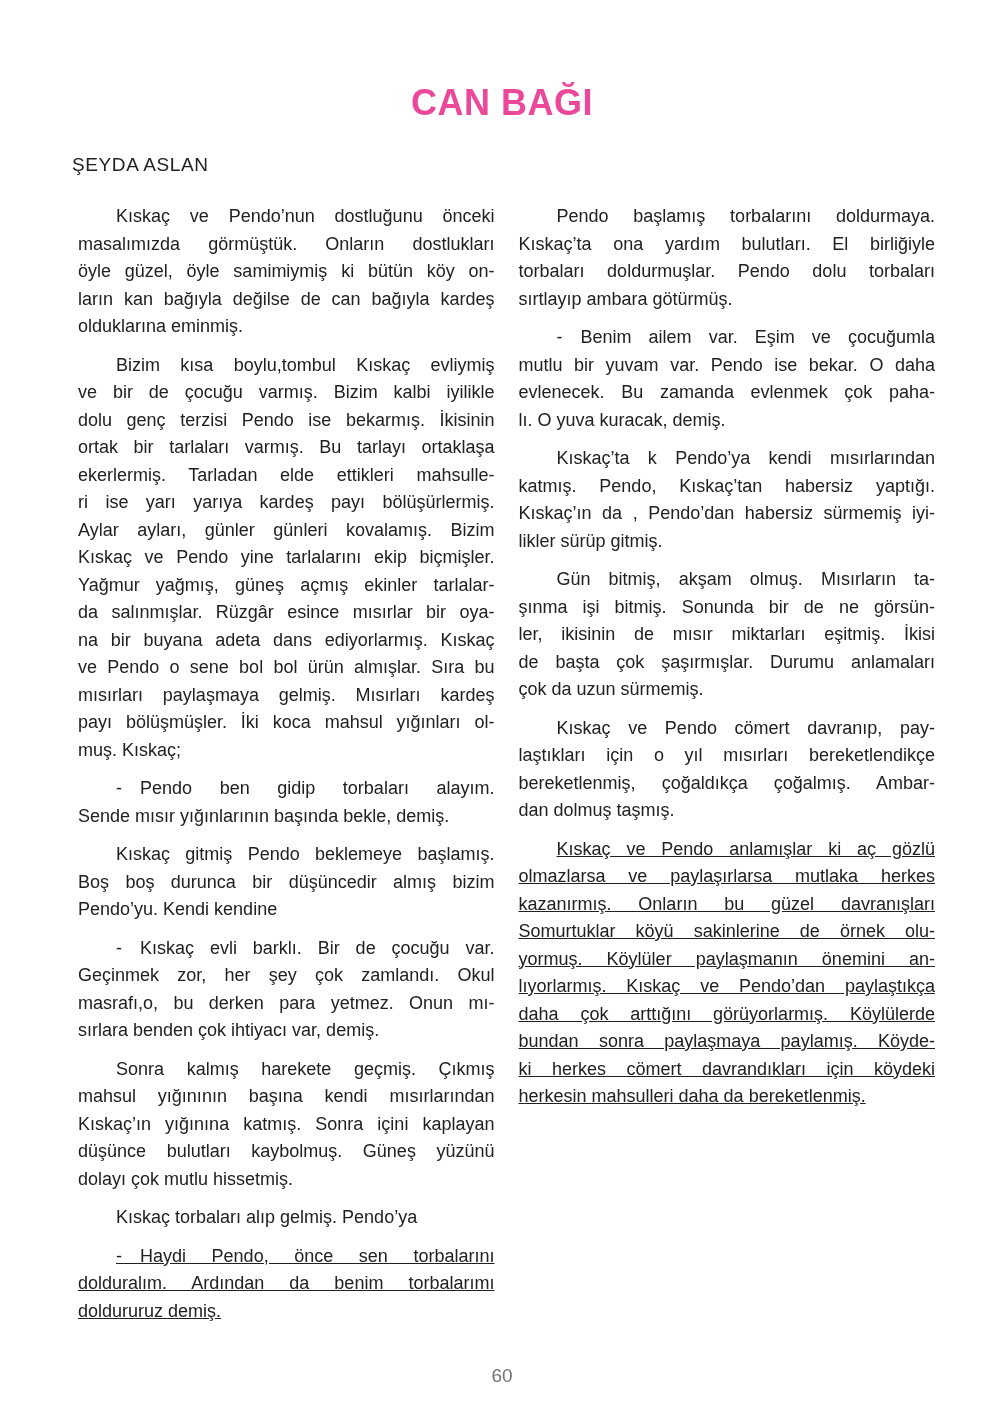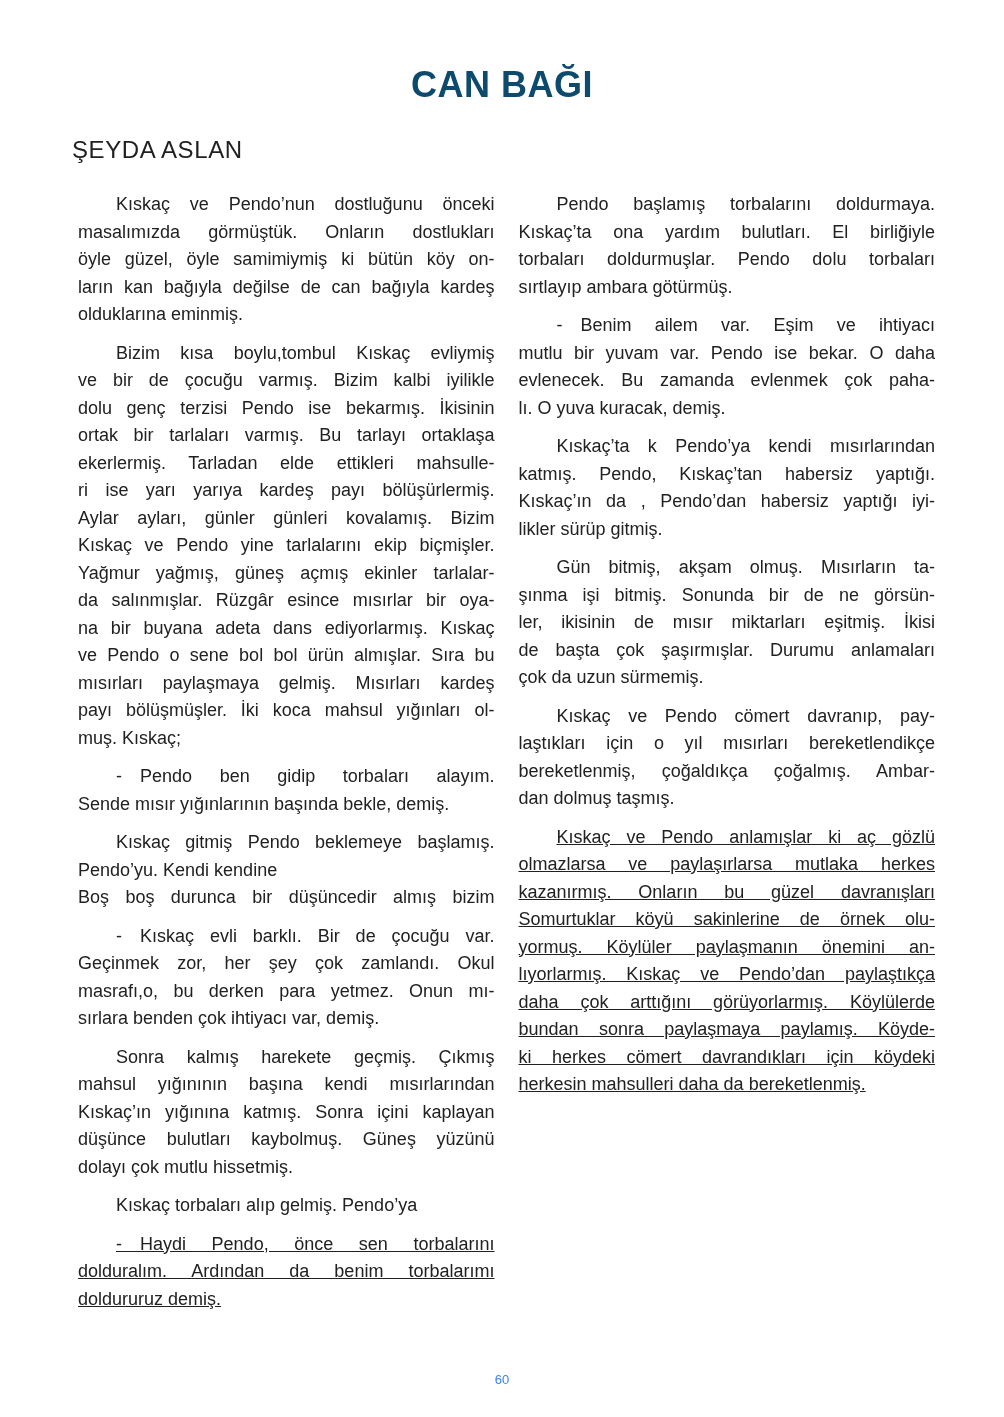--- a/index.html
+++ b/index.html
@@ -7,31 +7,31 @@
     position:relative;
     width:1004px; height:1417px;
     margin:0 auto;
     background:#ffffff;
     font-family:"Liberation Sans", sans-serif;
     color:#212121;
     box-sizing:border-box;
     overflow:hidden;
   }
   .title {
-    margin:0;
+    margin:18px;
     padding-top:64px;
     text-align:center;
     font-size:36px;
     font-weight:700;
     letter-spacing:0.5px;
-    color:#0c4a6e;
+    color:#ec4899;
   }
   .author {
     margin:30px 0 0 72px;
-    font-size:24px;
+    font-size:19px;
     letter-spacing:0.6px;
     color:#212121;
   }
   .columns {
     display:flex;
     gap:24px;
     padding:0 69px 0 78px;
     margin-top:27px;
   }
   .column {
@@ -46,22 +46,22 @@
     text-align:justify;
     text-align-last:justify;
   }
   .line.last { text-align-last:left; }
   .para .line:first-child { text-indent:38px; }
   .footer {
     position:absolute;
     left:0; right:0;
     bottom:30px;
     text-align:center;
-    font-size:13px;
-    color:#3b82f6;
+    font-size:19px;
+    color:#737373;
   }
 </style>
 </head>
 <body>
 
 <div class="page">
   <h1 class="title">CAN BAĞI</h1>
   <div class="author">ŞEYDA ASLAN</div>
   <div class="columns">
     <div class="column">
@@ -88,22 +88,22 @@
           <div class="line">mısırları paylaşmaya gelmiş. Mısırları kardeş</div>
           <div class="line">payı bölüşmüşler. İki koca mahsul yığınları ol-</div>
           <div class="line last">muş. Kıskaç;</div>
         </div>
         <div class="para dialogue">
           <div class="line">- Pendo ben gidip torbaları alayım.</div>
           <div class="line last">Sende mısır yığınlarının başında bekle, demiş.</div>
         </div>
         <div class="para indent">
           <div class="line">Kıskaç gitmiş Pendo beklemeye başlamış.</div>
+          <div class="line">Boş boş durunca bir düşüncedir almış bizim</div>
           <div class="line last">Pendo’yu. Kendi kendine</div>
-          <div class="line">Boş boş durunca bir düşüncedir almış bizim</div>
         </div>
         <div class="para dialogue">
           <div class="line">- Kıskaç evli barklı. Bir de çocuğu var.</div>
           <div class="line">Geçinmek zor, her şey çok zamlandı. Okul</div>
           <div class="line">masrafı,o, bu derken para yetmez. Onun mı-</div>
           <div class="line last">sırlara benden çok ihtiyacı var, demiş.</div>
         </div>
         <div class="para indent">
           <div class="line">Sonra kalmış harekete geçmiş. Çıkmış</div>
           <div class="line">mahsul yığınının başına kendi mısırlarından</div>
@@ -121,29 +121,29 @@
         </div>
       </div>
     <div class="column">
         <div class="para indent">
           <div class="line">Pendo başlamış torbalarını doldurmaya.</div>
           <div class="line">Kıskaç’ta ona yardım bulutları. El birliğiyle</div>
           <div class="line">torbaları doldurmuşlar. Pendo dolu torbaları</div>
           <div class="line last">sırtlayıp ambara götürmüş.</div>
         </div>
         <div class="para dialogue">
-          <div class="line">- Benim ailem var. Eşim ve ihtiyacı</div>
+          <div class="line">- Benim ailem var. Eşim ve çocuğumla</div>
           <div class="line">mutlu bir yuvam var. Pendo ise bekar. O daha</div>
           <div class="line">evlenecek. Bu zamanda evlenmek çok paha-</div>
           <div class="line last">lı. O yuva kuracak, demiş.</div>
         </div>
         <div class="para indent">
           <div class="line">Kıskaç’ta k Pendo’ya kendi mısırlarından</div>
           <div class="line">katmış. Pendo, Kıskaç’tan habersiz yaptığı.</div>
-          <div class="line">Kıskaç’ın da , Pendo’dan habersiz yaptığı iyi-</div>
+          <div class="line">Kıskaç’ın da , Pendo’dan habersiz sürmemiş iyi-</div>
           <div class="line last">likler sürüp gitmiş.</div>
         </div>
         <div class="para indent">
           <div class="line">Gün bitmiş, akşam olmuş. Mısırların ta-</div>
           <div class="line">şınma işi bitmiş. Sonunda bir de ne görsün-</div>
           <div class="line">ler, ikisinin de mısır miktarları eşitmiş. İkisi</div>
           <div class="line">de başta çok şaşırmışlar. Durumu anlamaları</div>
           <div class="line last">çok da uzun sürmemiş.</div>
         </div>
         <div class="para indent">

